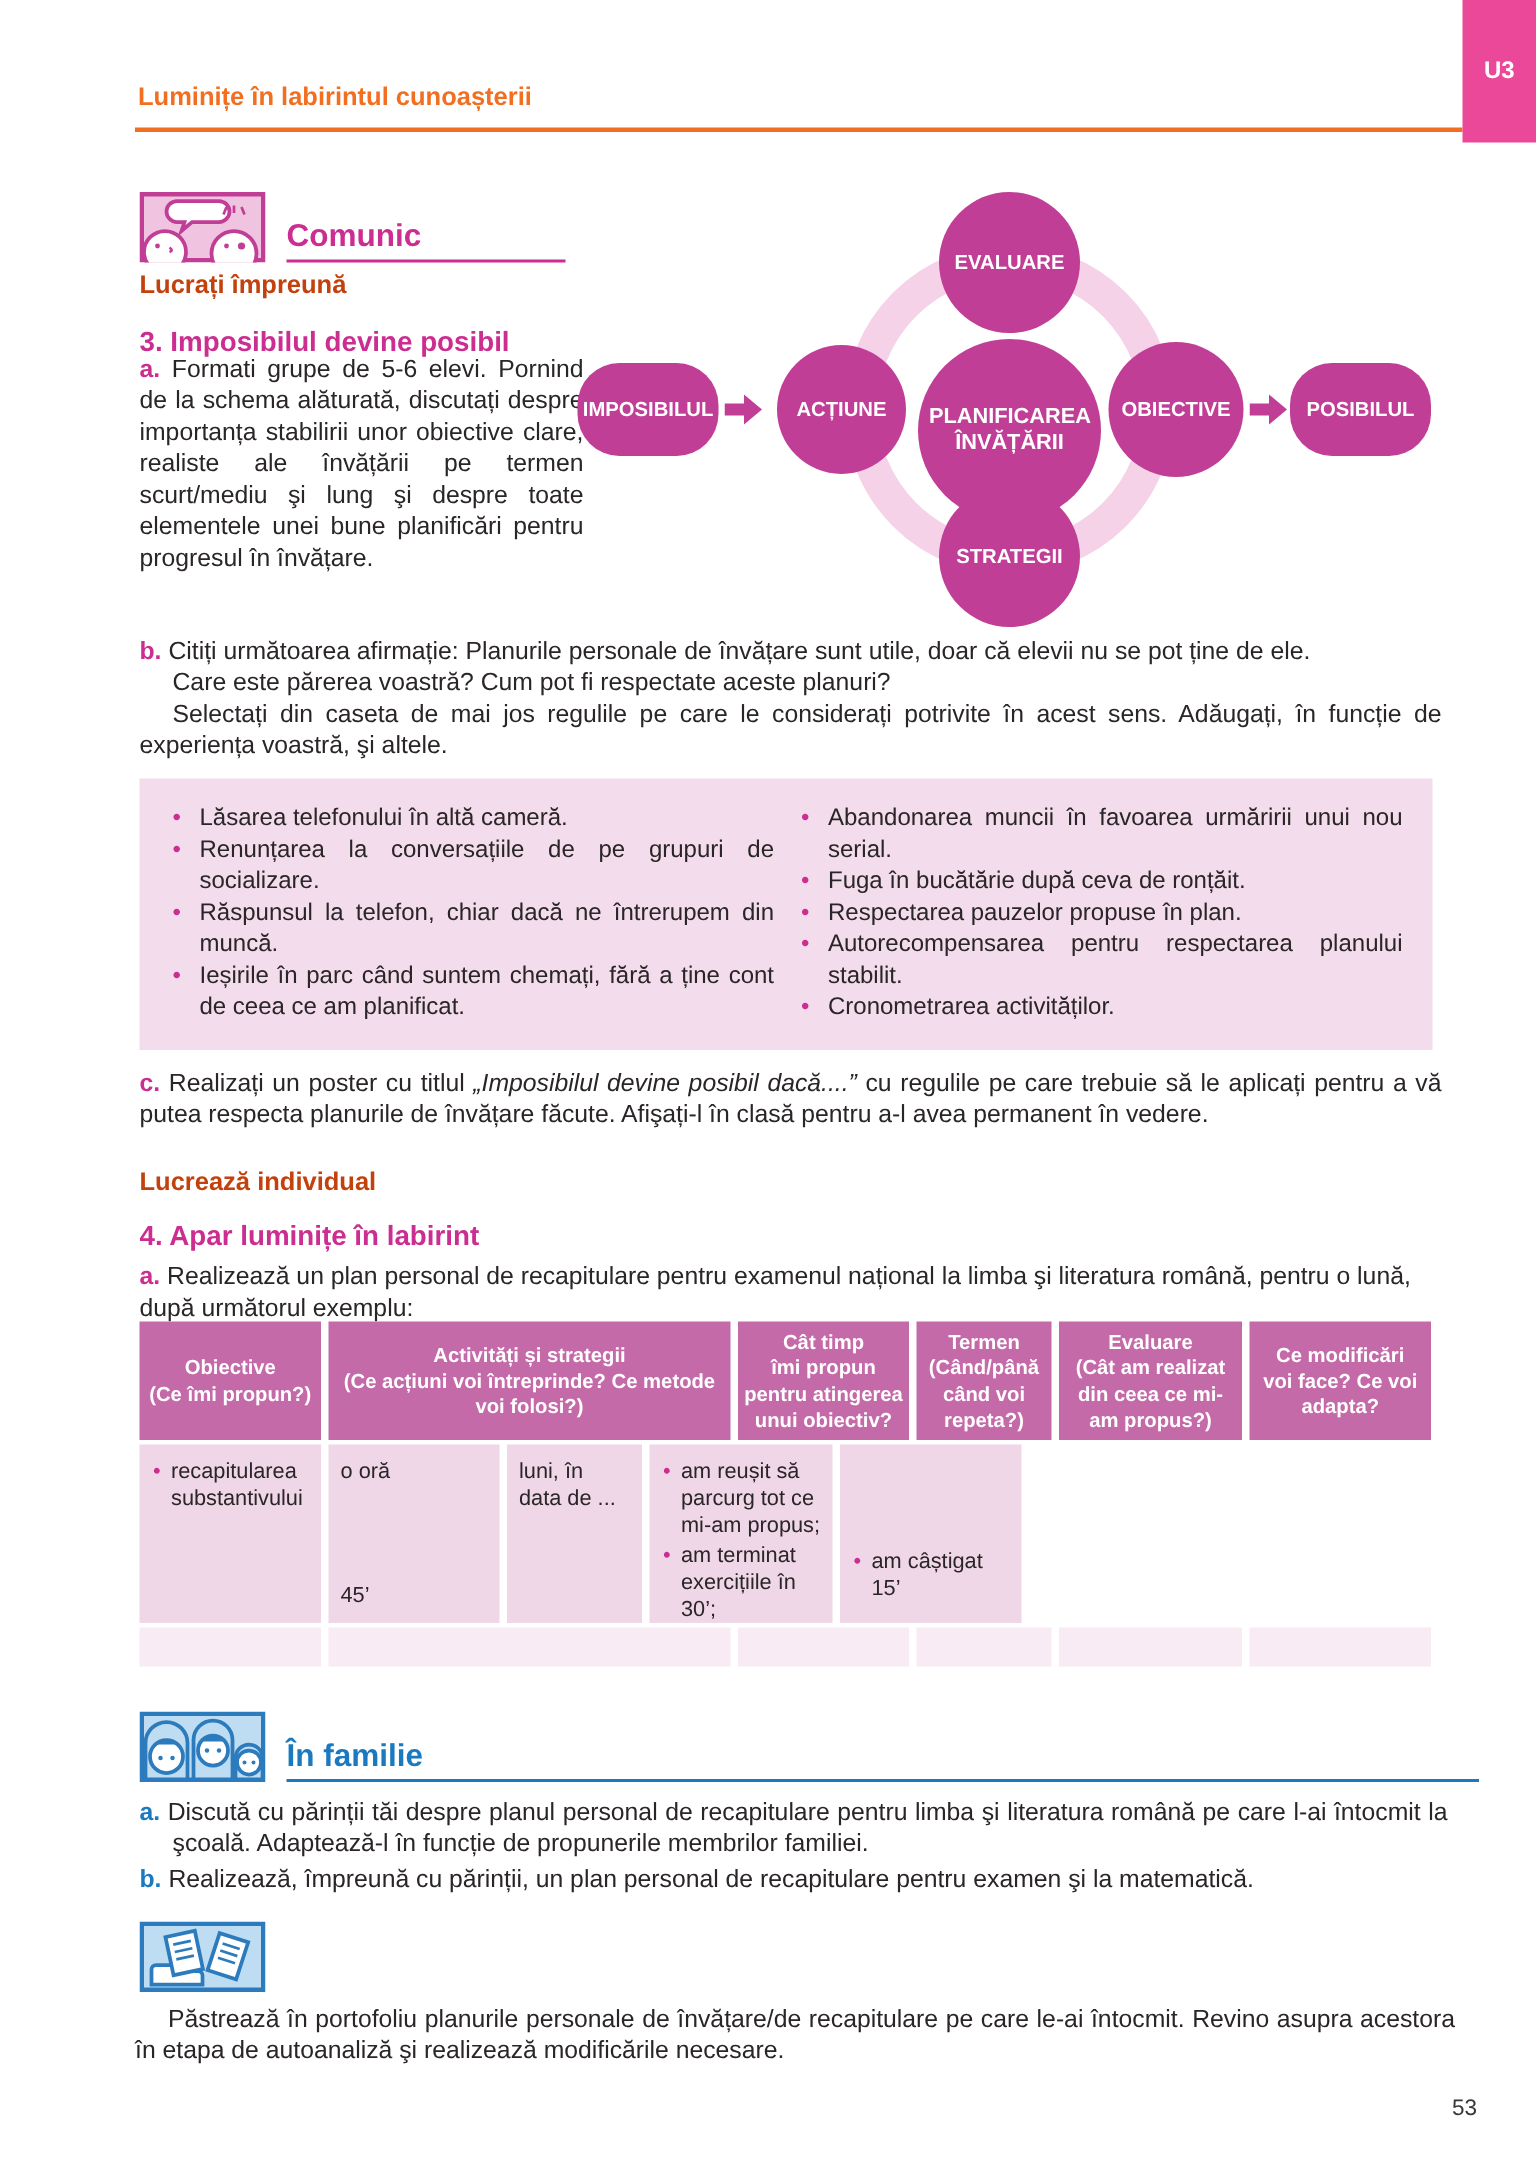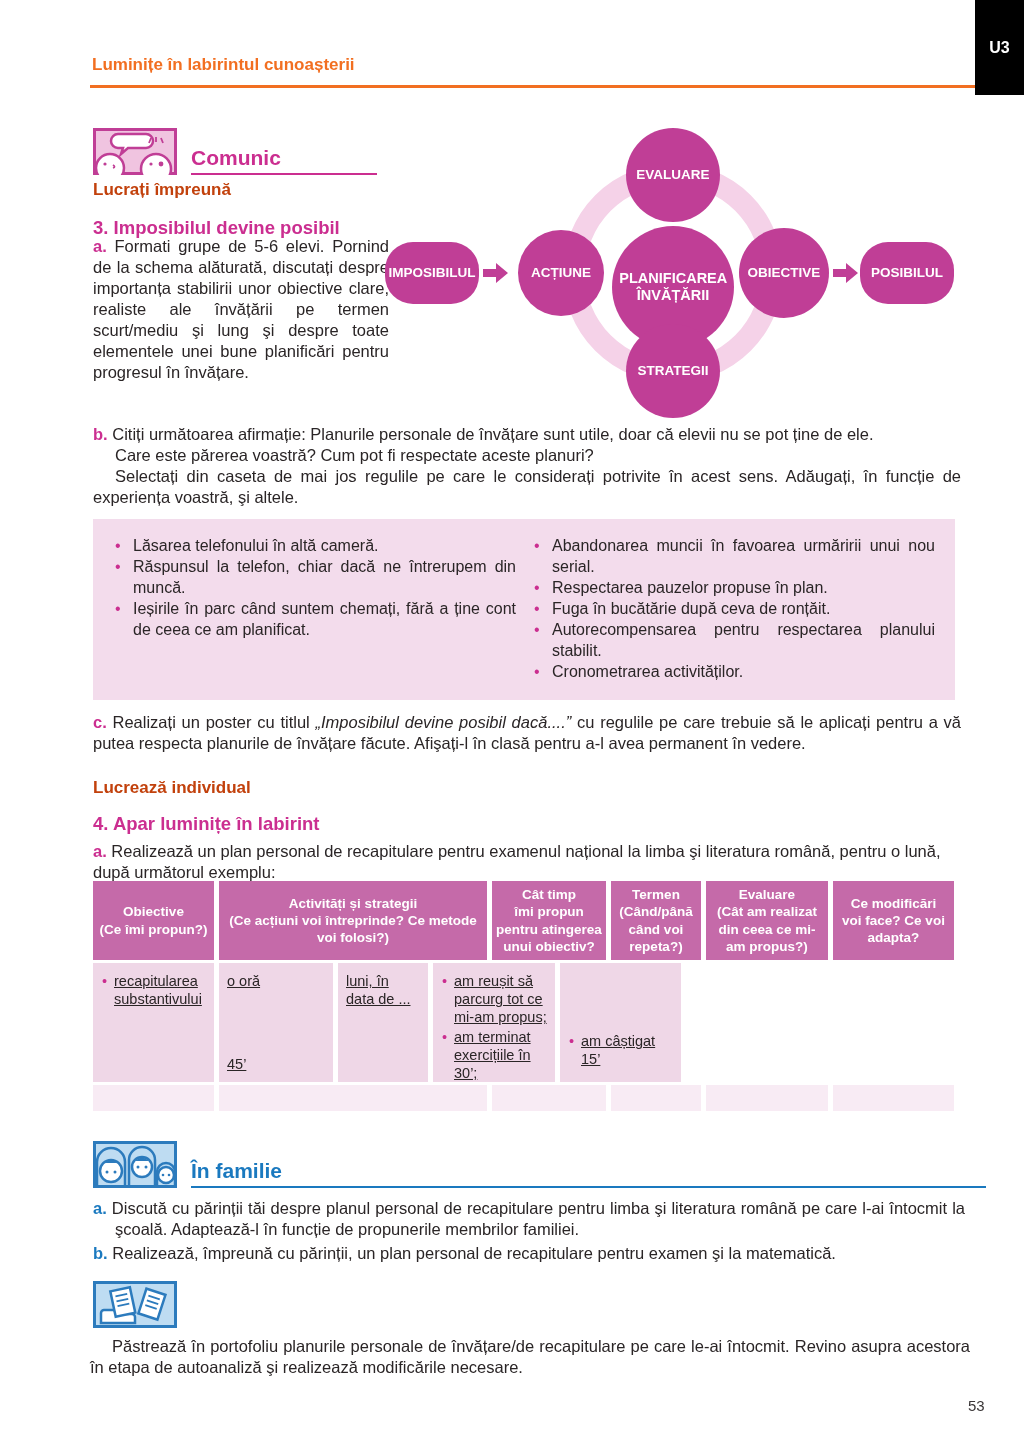--- a/index.html
+++ b/index.html
@@ -3,21 +3,21 @@
 <meta charset="utf-8">
 <style>
   html,body{margin:0;padding:0;background:#ffffff;}
   body{font-family:"Liberation Sans","DejaVu Sans",sans-serif;color:#2a2526;}
   #page{position:relative;width:1024px;height:1448px;background:#fff;overflow:hidden;}
   .abs{position:absolute;}
 
   
   .hdr-title{left:92px;top:55px;font-size:17px;font-weight:bold;color:#f26f21;}
   .hdr-rule{left:90px;top:85px;width:885px;height:3px;background:#f26f21;}
-  .unit-tab{right:0;top:0;width:49px;height:95px;background:#000000;color:#fff;
+  .unit-tab{right:0;top:0;width:49px;height:95px;background:#ec4899;color:#fff;
             display:flex;align-items:center;justify-content:center;font-weight:bold;font-size:16px;}
 
   
   .sec-hdr{display:flex;align-items:flex-end;gap:14px;}
   .sec-icon{width:84px;height:47px;display:block;}
   .sec-title-box{padding-bottom:4px;}
   .sec-title{font-size:21px;font-weight:bold;line-height:1;}
   .magenta-t{color:#cb2e90;}
   .blue-t{color:#1a79bf;}
   .u-magenta{border-bottom:2.5px solid #cb2e90;width:186px;}
@@ -52,21 +52,21 @@
   ul.bullets li::before{content:"•";position:absolute;left:8px;color:#cb2e90;}
 
   
   #plan-table{left:93px;top:881px;width:866px;}
   .trow{display:flex;gap:5px;}
   .tc1{width:121px;} .tc2{width:268px;} .tc3{width:114px;} .tc4{width:90px;} .tc5{width:122px;} .tc6{width:121px;}
   .th{background:#c56aa9;color:#fff;font-weight:bold;font-size:13.5px;line-height:1.28;
       display:flex;align-items:center;justify-content:center;text-align:center;
       white-space:pre-line;height:79px;box-sizing:border-box;padding:2px 4px;}
   .td{background:#efd7e7;box-sizing:border-box;height:119px;font-size:14.5px;line-height:18px;
-      padding:9px 8px 9px 8px;display:flex;flex-direction:column;text-decoration:underline;}
+      padding:9px 8px 9px 8px;display:flex;flex-direction:column;}
   .td-empty{background:#f8ebf4;height:26px;margin-top:3px;}
   .tb{position:relative;padding-left:13px;margin-bottom:2px;}
   .tb::before{content:"•";position:absolute;left:1px;color:#cb2e90;}
   .sb{justify-content:space-between;}
   .eb{justify-content:flex-end;padding-bottom:12px;}
 
   .pagenum{left:968px;top:1397px;font-size:15px;color:#3a3637;}
 </style>
 </head>
 <body>
@@ -130,29 +130,30 @@
       <span>Citiți următoarea afirmație: Planurile personale de învățare sunt utile, doar că elevii nu se pot ține de ele.</span>
     </div>
     <div class="ind">Care este părerea voastră? Cum pot fi respectate aceste planuri?</div>
     <div class="ind just">Selectați din caseta de mai jos regulile pe care le considerați potrivite în acest sens. Adăugați, în funcție de experiența voastră, şi altele.</div>
   </div>
 
   <div class="abs rules-box">
     <div class="rules-col">
       <ul class="bullets">
         <li>Lăsarea telefonului în altă cameră.</li>
+        <li>Renunțarea la conversațiile de pe grupuri de socializare.</li>
         <li>Răspunsul la telefon, chiar dacă ne întrerupem din muncă.</li>
         <li>Ieșirile în parc când suntem chemați, fără a ține cont de ceea ce am planificat.</li>
       </ul>
     </div>
     <div class="rules-col">
       <ul class="bullets">
         <li>Abandonarea muncii în favoarea urmăririi unui nou serial.</li>
+        <li>Fuga în bucătărie după ceva de ronțăit.</li>
         <li>Respectarea pauzelor propuse în plan.</li>
-        <li>Fuga în bucătărie după ceva de ronțăit.</li>
         <li>Autorecompensarea pentru respectarea planului stabilit.</li>
         <li>Cronometrarea activităților.</li>
       </ul>
     </div>
   </div>
 
   <p class="abs body-t just" style="left:93px;top:712px;width:868px;margin:0;">
     <span class="marker">c.</span>
     <span>Realizați un poster cu titlul </span><span class="it">„Imposibilul devine posibil dacă....”</span><span> cu regulile pe care trebuie să le aplicați pentru a vă putea respecta planurile de învățare făcute. Afişați-l în clasă pentru a-l avea permanent în vedere.</span>
   </p>

